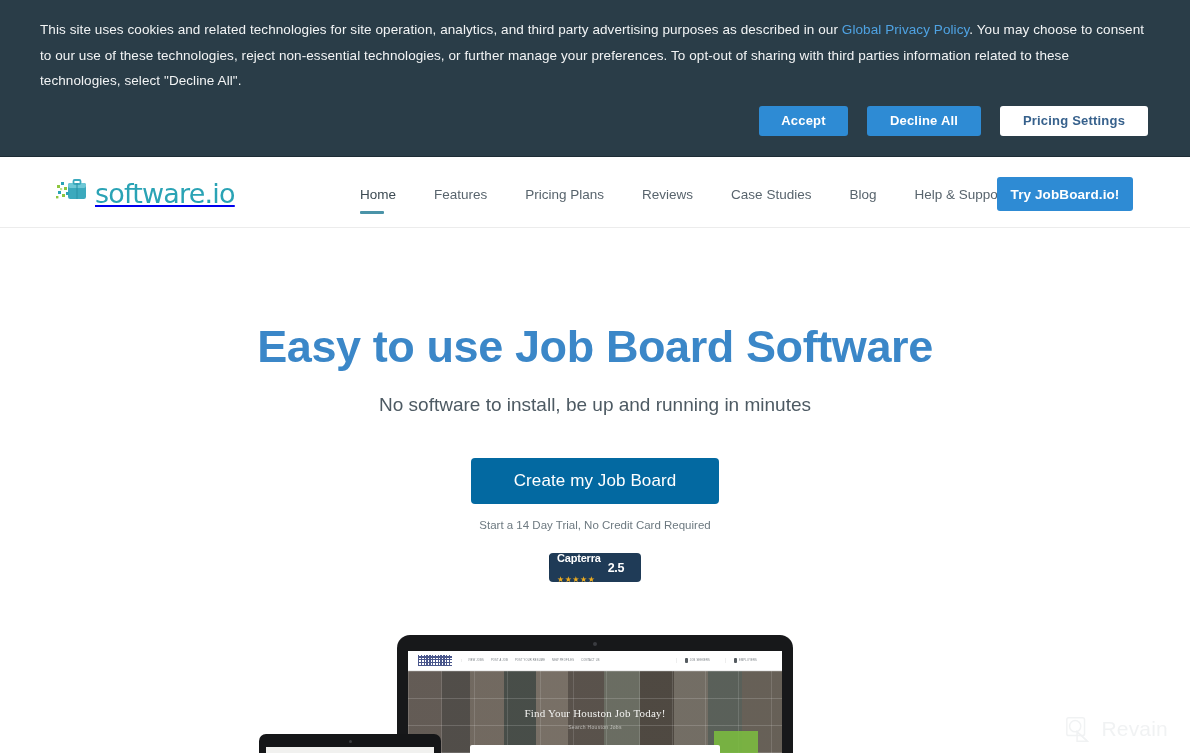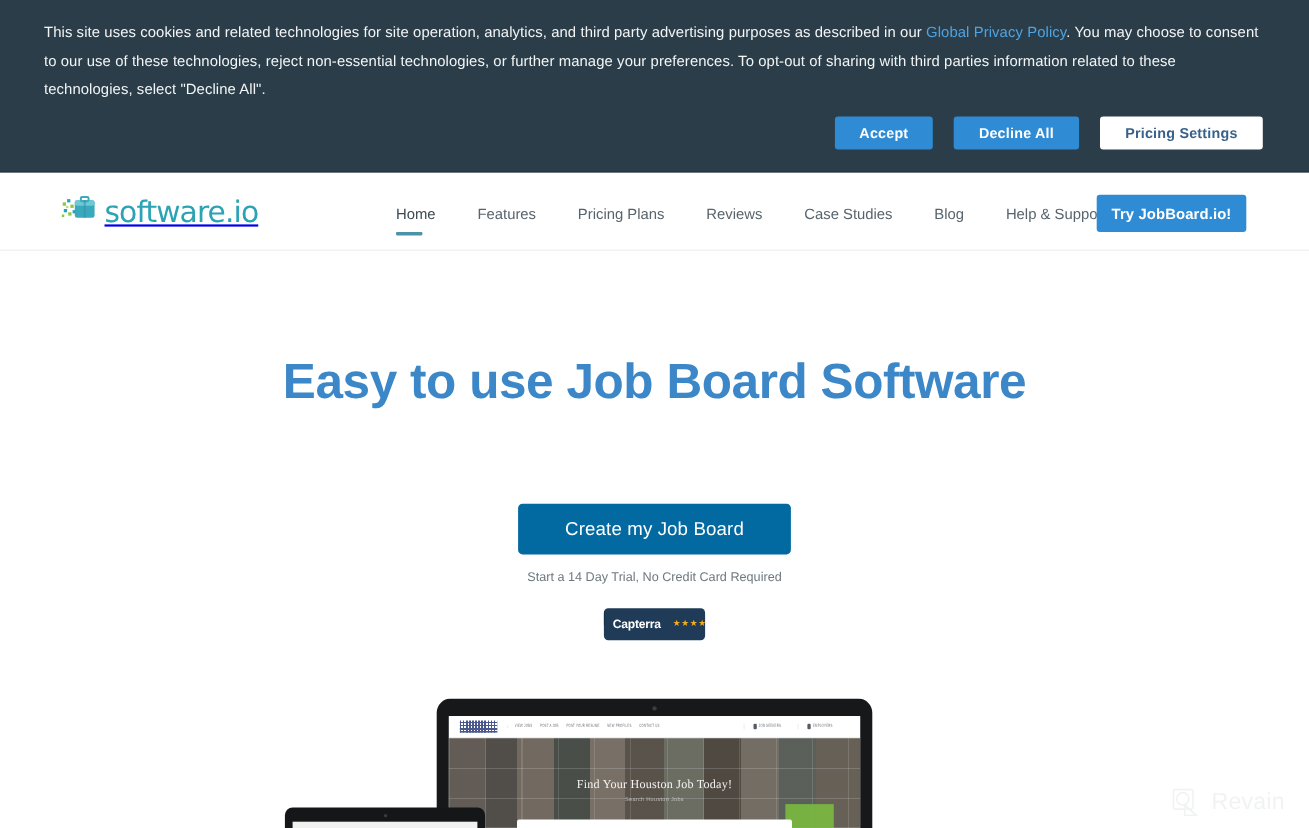--- a/index.html
+++ b/index.html
@@ -159,21 +159,21 @@
   #capterra-flag {
     position: absolute; left: -7px; top: 2px;
     width: 0; height: 0;
     border-top: 7px solid transparent;
     border-bottom: 7px solid transparent;
     border-right: 8px solid #16304a;
   }
   #capterra-left {
     position: relative;
     padding-left: 8px;
-    display: flex; 
+    display: flex; flex-direction: column;
     gap: 11px;
   }
   #capterra-name {
     font-size: 11px; font-weight: bold; color: #ffffff;
     letter-spacing: -.2px; line-height: 12px;
   }
   #capterra-stars { font-size: 8px; color: #f0ad1f; letter-spacing: .5px; line-height: 9px; }
   #capterra-score {
     margin-left: 7px;
     font-size: 12.5px; font-weight: bold; color: #ffffff;
@@ -350,20 +350,21 @@
   <a class="nav-item" href="#">Reviews</a>
   <a class="nav-item" href="#">Case Studies</a>
   <a class="nav-item" href="#">Blog</a>
   <a class="nav-item" href="#">Help &amp; Support</a>
 </nav>
 
 <button id="nav-cta">Try JobBoard.io!</button>
 
 <section id="hero">
   <h1 id="hero-title">Easy to use Job Board Software</h1>
+  <p id="hero-subtitle">No software to install, be up and running in minutes</p>
   <button id="hero-cta">Create my Job Board</button>
   <p id="hero-trial-note">Start a 14 Day Trial, No Credit Card Required</p>
 
   <div id="capterra-badge">
     <span id="capterra-flag"></span>
     <div id="capterra-left">
       <span id="capterra-name">Capterra</span>
       <span id="capterra-stars">★★★★★</span>
     </div>
     <span id="capterra-score">2.5</span>

